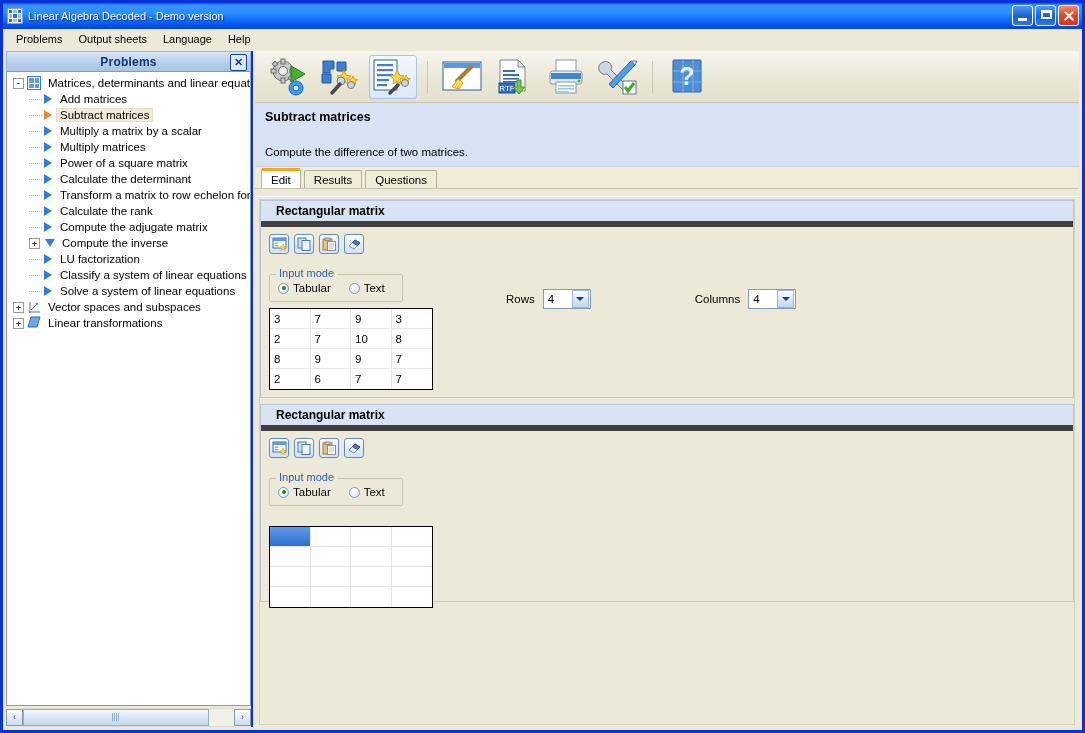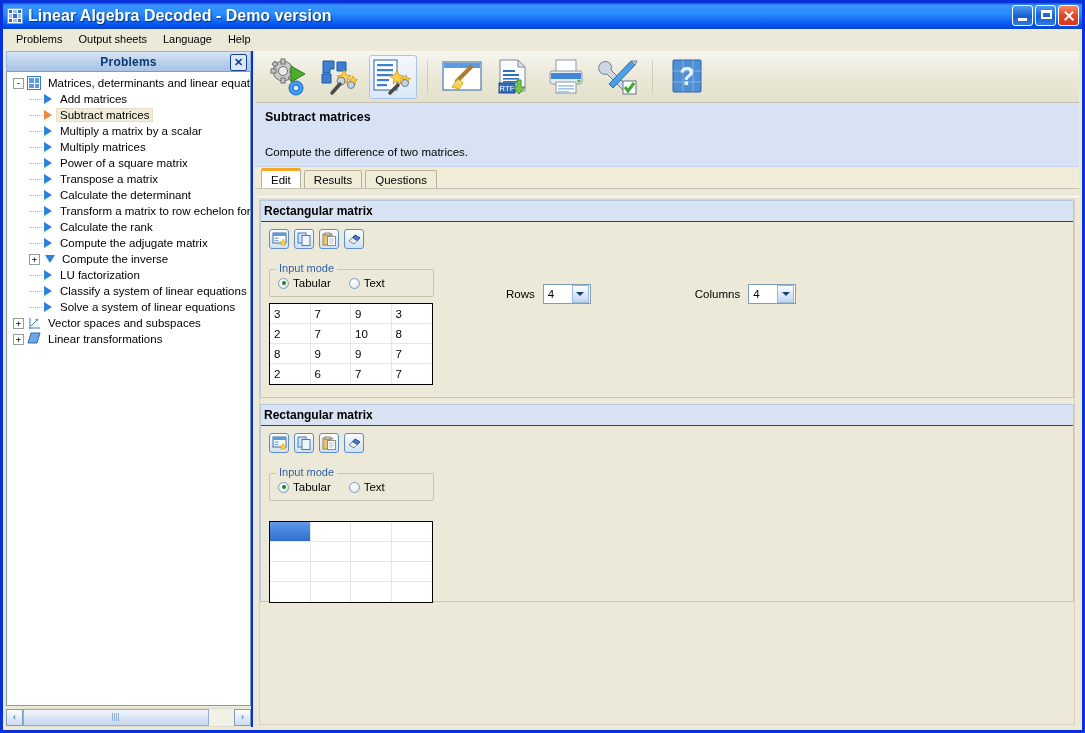--- a/index.html
+++ b/index.html
@@ -27,21 +27,21 @@
   }
   #title-icon{
     width:16px;height:16px;flex:0 0 auto;margin-right:5px;
     background:#fff;border:1px solid #7aa7d4;border-radius:1px;
     display:grid;grid-template-columns:1fr 1fr 1fr;grid-template-rows:1fr 1fr 1fr;
     gap:1px;padding:1px;box-sizing:border-box;
   }
   #title-icon i{background:#2e6fc4;display:block;}
   #title-icon i.l{background:#9dc0e8;}
   #title-text{
-    color:#fff;font-weight:bold;font-size:16px;
+    color:#fff;font-weight:normal;font-size:11px;
     text-shadow:1px 1px 1px rgba(0,0,0,.55);
     white-space:nowrap;
   }
   #winbtns{position:absolute;right:3px;top:2px;display:flex;gap:2px;}
   .wbtn{
     width:21px;height:21px;border-radius:3px;
     border:1px solid #fff;
     position:relative;
     box-sizing:border-box;
     background:linear-gradient(to bottom,#4f9bf5,#1a5fd0 55%,#2f7ae0);
@@ -187,34 +187,34 @@
     background:#ece9d8;border:1px solid #d5d1bd;box-sizing:border-box;
   }
   .group{
     margin:0 0 0 0;
     border:1px solid #b9c7dd;
     background:#ece9d8;
     box-sizing:border-box;
   }
   .group-header{
     height:20px;background:#d8e3f4;
-    border-bottom:1px solid #404040;
-    display:flex;align-items:center;padding-left:3px;
+    border-bottom:6px solid #404040;
+    display:flex;align-items:center;padding-left:15px;
     font-weight:bold;font-size:12px;color:#000;
   }
   .group-body{padding:7px 8px 9px 8px;position:relative;min-height:110px;}
   .minibar{display:flex;gap:5px;margin-bottom:6px;}
   .mbtn{
     width:20px;height:20px;border:1px solid #5f8ec4;border-radius:3px;
     background:linear-gradient(to bottom,#fbfdff,#e2ecf9 55%,#d3e2f5);
     display:flex;align-items:center;justify-content:center;box-sizing:border-box;
   }
   .fieldset{
     border:1px solid #c8c4b0;border-radius:2px;
-    width:165px;height:28px;position:relative;
+    width:134px;height:28px;position:relative;
     box-sizing:border-box;
     display:flex;align-items:center;padding-left:8px;gap:18px;
     margin-top:20px;
   }
   .fieldset legend,.fs-legend{
     position:absolute;top:-8px;left:6px;background:#ece9d8;padding:0 3px;
     font-size:11px;color:#2f5fa8;
   }
   .radio{display:flex;align-items:center;gap:4px;font-size:11.5px;}
   .rdot{
@@ -333,26 +333,20 @@
               <span class="spacer" style="width: 20px;"></span>
               <span class="dots"></span>
               <span class="tri"></span>
               <span class="lbl">Multiply matrices</span>
             </div>
             <div class="tnode">
               <span class="spacer" style="width: 20px;"></span>
               <span class="dots"></span>
               <span class="tri"></span>
               <span class="lbl">Power of a square matrix</span>
-            </div>
-            <div class="tnode">
-              <span class="spacer" style="width: 20px;"></span>
-              <span class="dots"></span>
-              <span class="tri"></span>
-              <span class="lbl">Transpose a matrix</span>
             </div>
             <div class="tnode">
               <span class="spacer" style="width: 20px;"></span>
               <span class="dots"></span>
               <span class="tri"></span>
               <span class="lbl">Calculate the determinant</span>
             </div>
             <div class="tnode">
               <span class="spacer" style="width: 20px;"></span>
               <span class="dots"></span>

